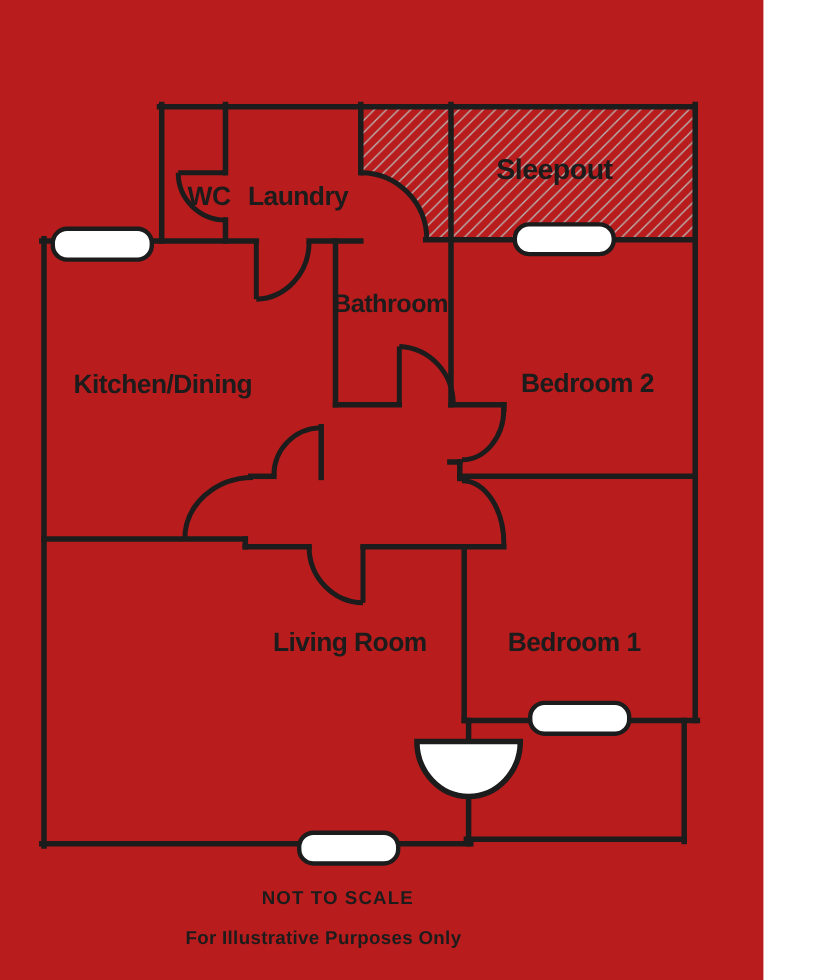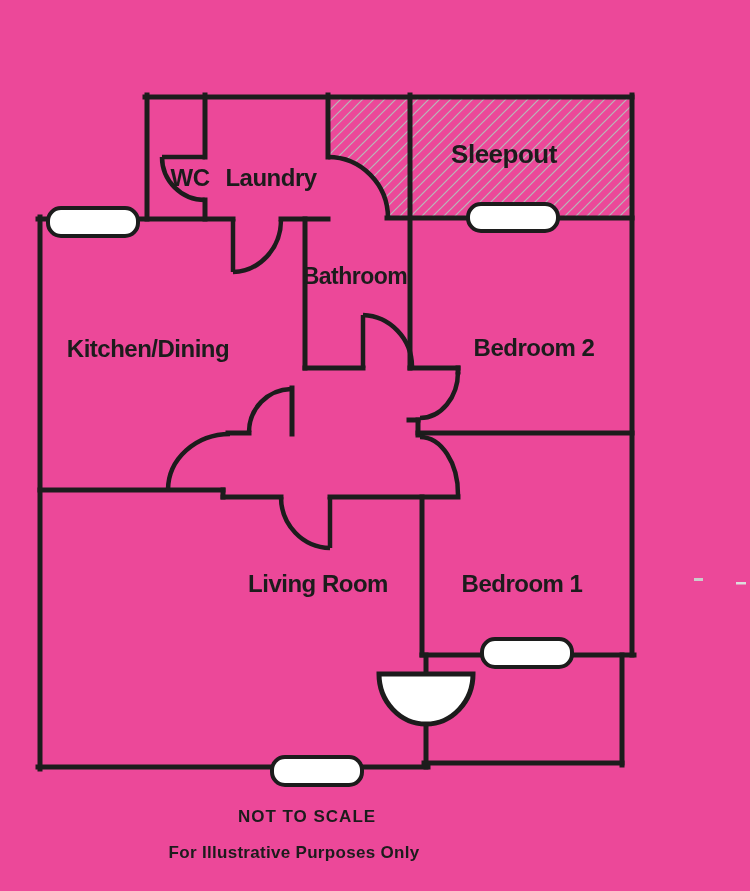--- a/index.html
+++ b/index.html
@@ -2,23 +2,23 @@
 <html><head>
 <meta charset="utf-8">
 <style>
   html, body {
     margin: 0;
     padding: 0;
     background: #ffffff;
   }
   .plan-wrap {
     position: relative;
-    width: 750px;
+    width: 694px;
     height: 891px;
-    background: #ec4899;
+    background: #b91c1c;
     overflow: hidden;
     font-family: "Liberation Sans", sans-serif;
     text-align: center;
   }
   svg { display: block; }
   .room-label {
     font-family: "Liberation Sans", "DejaVu Sans", sans-serif;
     font-weight: 700;
     font-size: 24px;
     letter-spacing: -0.5px;

